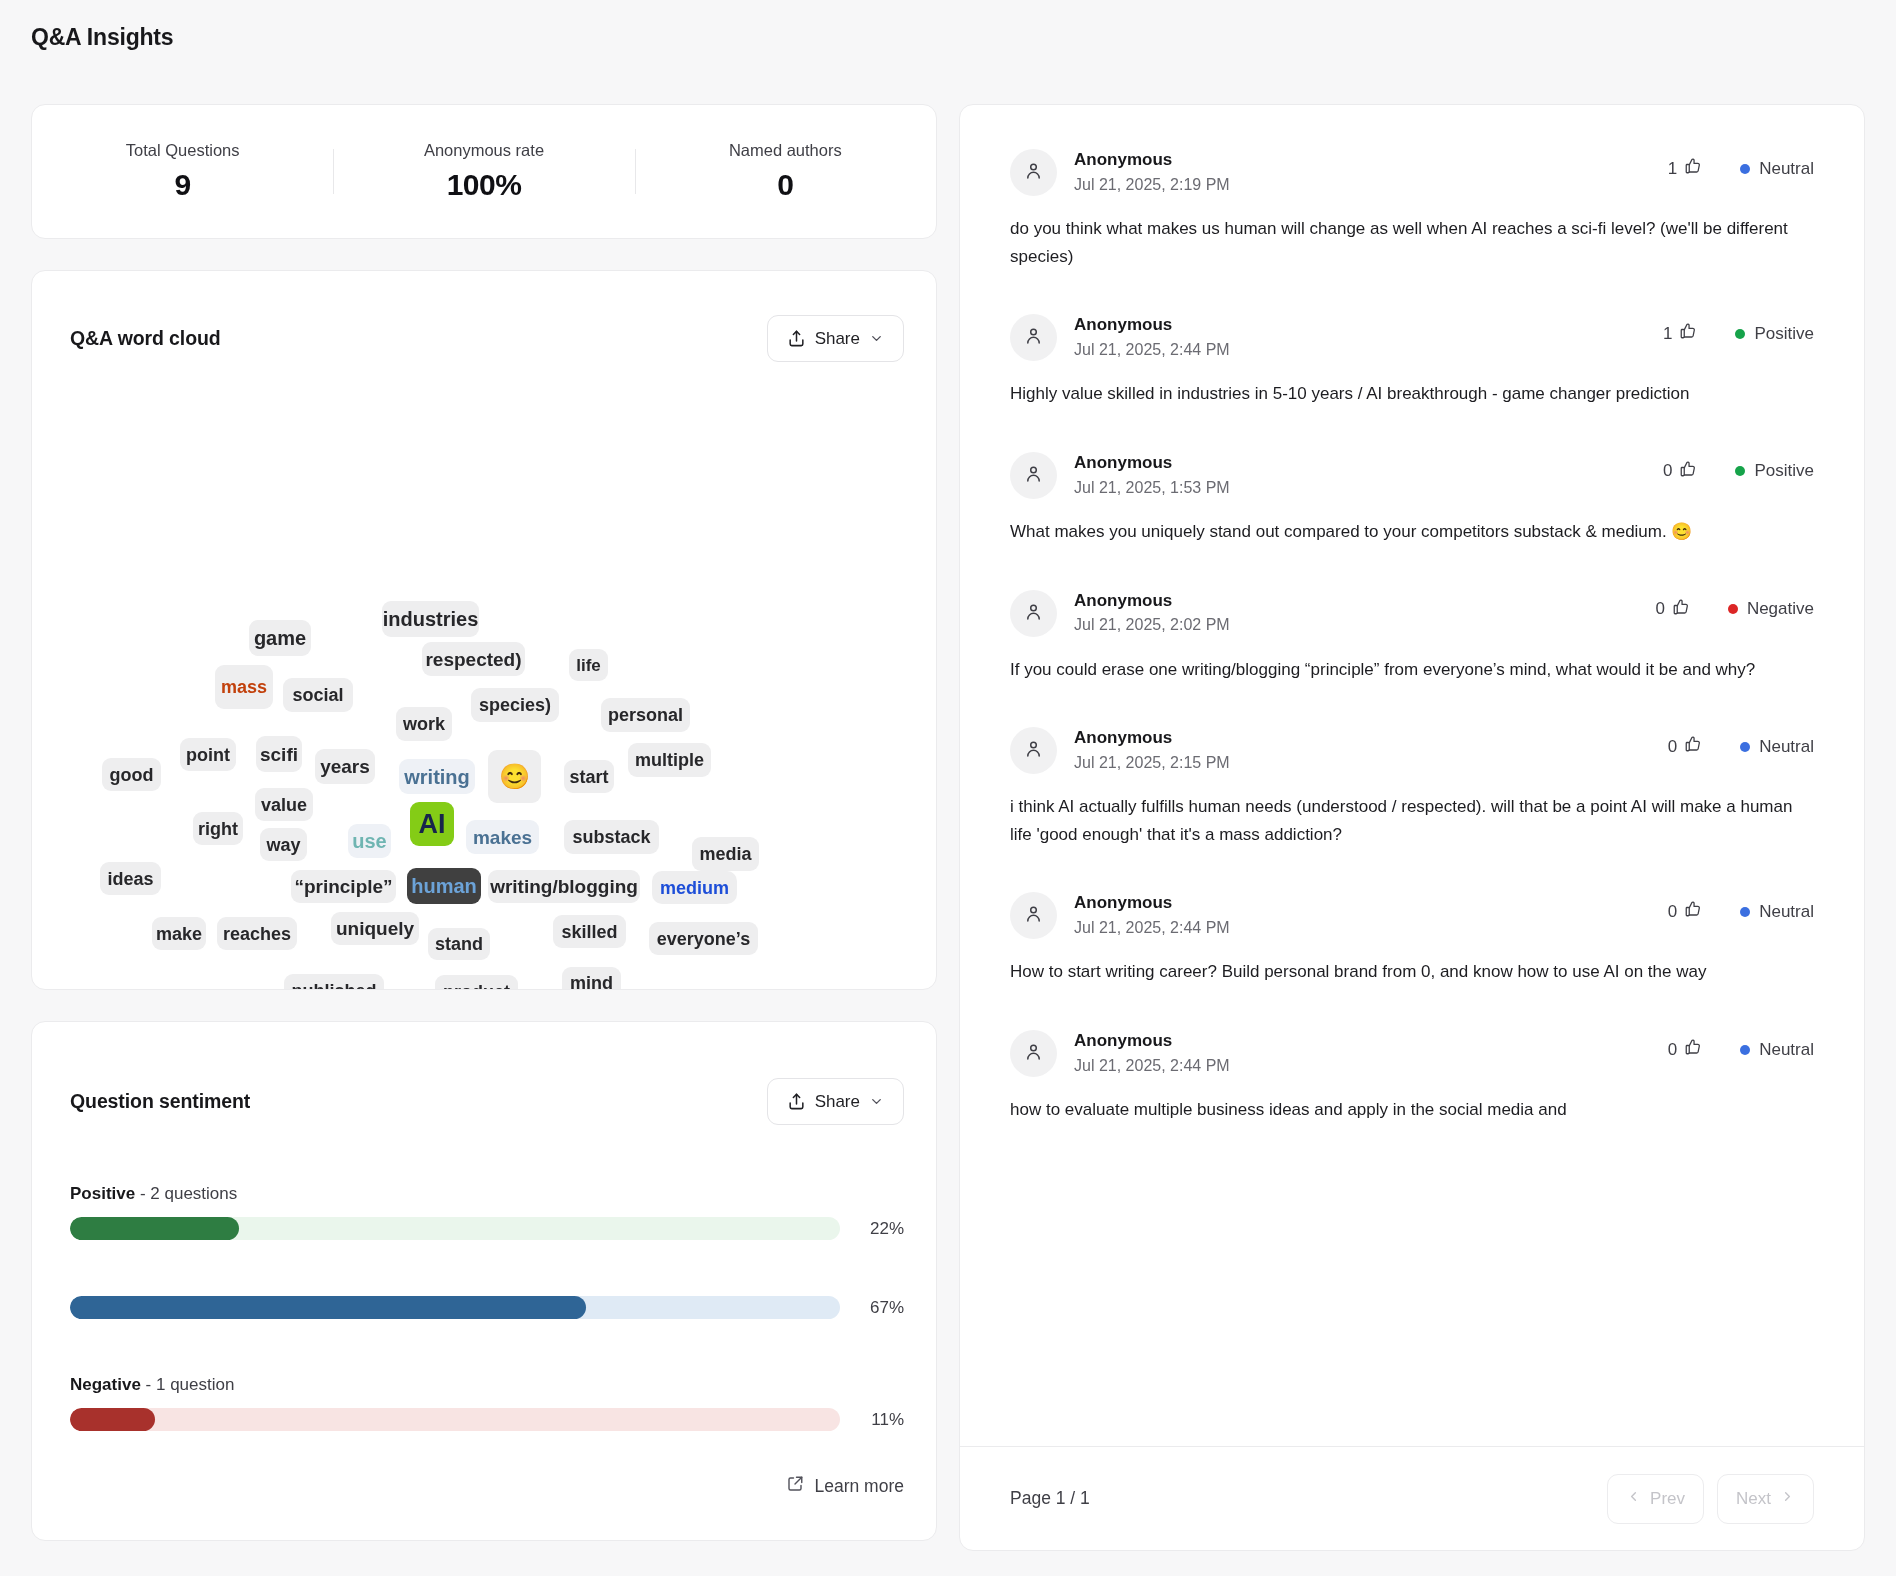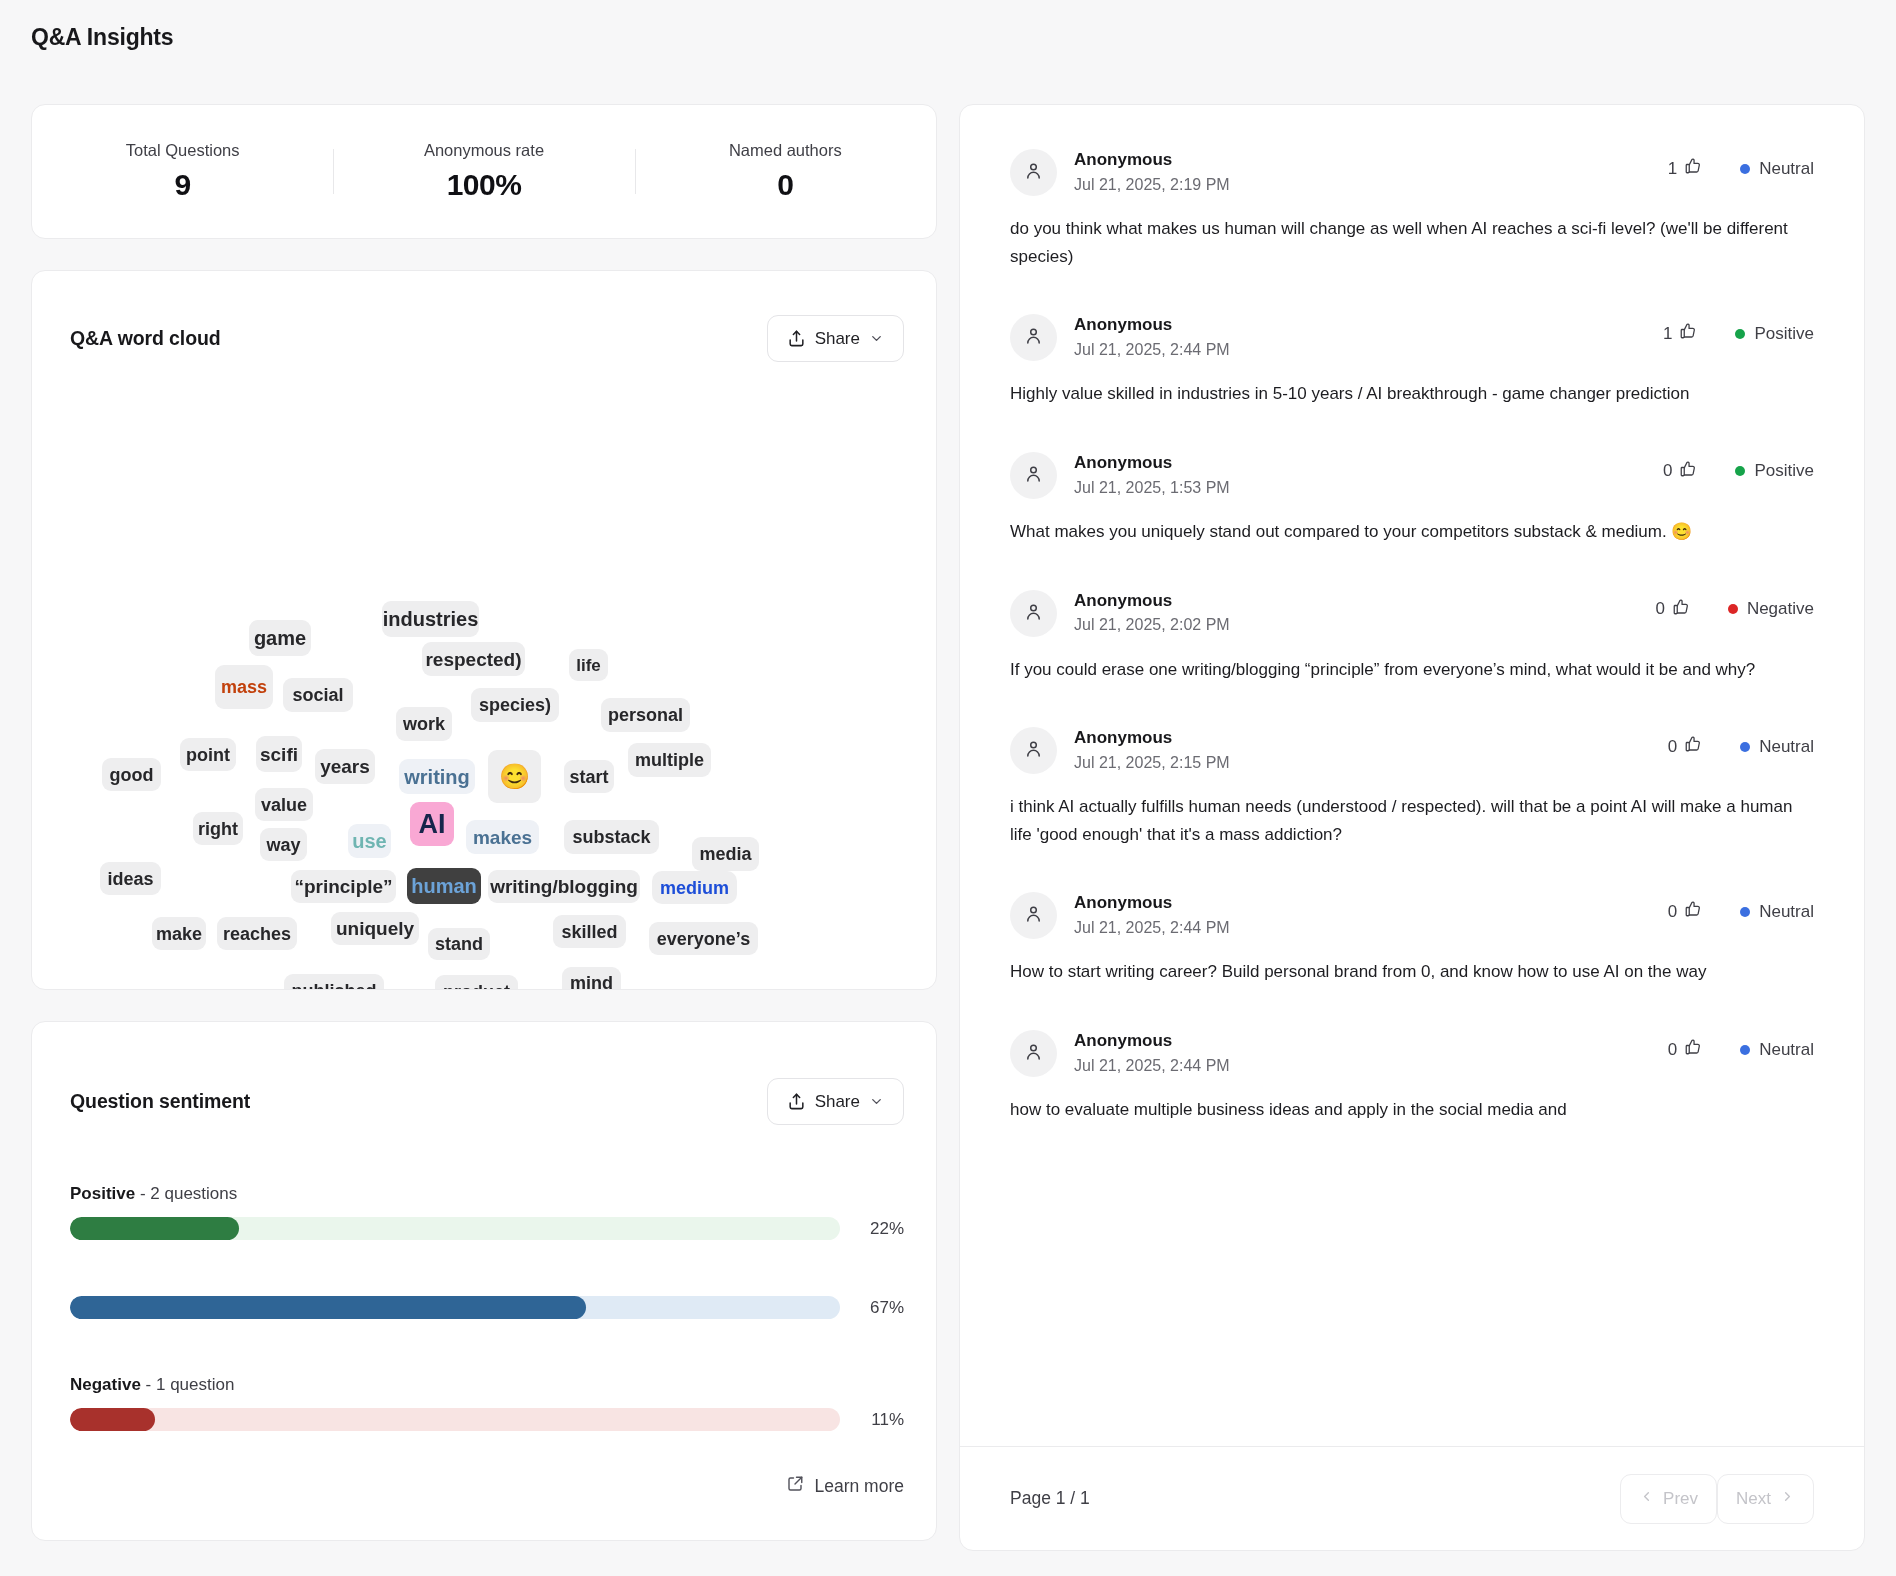--- a/index.html
+++ b/index.html
@@ -126,21 +126,21 @@
     font-size: 17px; line-height: 1.62; color: #1d1d21;
   }
 
   .pager {
     flex: 0 0 auto; height: 104px;
     border-top: 1px solid #ebebed;
     display: flex; align-items: center; justify-content: space-between;
     padding: 0 50px;
   }
   .pager-text { font-size: 17.5px; color: #3f3f46; }
-  .pager-btns { display: flex; }
+  .pager-btns { display: flex; gap: 13px; }
   .pg-btn {
     display: inline-flex; align-items: center; gap: 9px;
     height: 50px; padding: 0 18px;
     border: 1px solid #ececee; border-radius: 11px;
     background: #fff; color: #c4c4c9; font-size: 17px;
     cursor: default;
   }
 </style>
 </head>
 <body>
@@ -179,21 +179,21 @@
           <div class="w" style="left: 364px; top: 436px; width: 56px; height: 34px; font-size: 18px; color: rgb(39, 39, 42);">work</div>
           <div class="w" style="left: 148px; top: 467px; width: 56px; height: 33px; font-size: 18px; color: rgb(39, 39, 42);">point</div>
           <div class="w" style="left: 224px; top: 465px; width: 46px; height: 36px; font-size: 19px; color: rgb(39, 39, 42);">scifi</div>
           <div class="w" style="left: 283px; top: 478px; width: 60px; height: 35px; font-size: 19px; color: rgb(39, 39, 42);">years</div>
           <div class="w" style="left: 596px; top: 472px; width: 83px; height: 34px; font-size: 18px; color: rgb(39, 39, 42);">multiple</div>
           <div class="w" style="left: 70px; top: 487px; width: 59px; height: 33px; font-size: 18px; color: rgb(39, 39, 42);">good</div>
           <div class="w em" style="left: 367px; top: 488px; width: 76px; height: 35px; font-size: 20px; color: rgb(74, 113, 147); background: rgb(238, 241, 246);">writing</div>
           <div class="w" style="left: 532px; top: 489px; width: 50px; height: 33px; font-size: 18px; color: rgb(39, 39, 42);">start</div>
           <div class="w" style="left: 223px; top: 517px; width: 58px; height: 33px; font-size: 18px; color: rgb(39, 39, 42);">value</div>
           <div class="w" style="left: 660px; top: 527px; width: 67px; height: 34px; font-size: 18px; color: rgb(39, 39, 42); margin-top: 39px;">media</div>
-          <div class="w em" style="left: 378px; top: 531px; width: 44px; height: 44px; font-size: 27px; color: rgb(23, 37, 75); background: #f9a8d4;">AI</div>
+          <div class="w em" style="left: 378px; top: 531px; width: 44px; height: 44px; font-size: 27px; color: rgb(23, 37, 75); background: #84cc16;">AI</div>
           <div class="w" style="left: 161px; top: 541px; width: 50px; height: 33px; font-size: 18px; color: rgb(39, 39, 42);">right</div>
           <div class="w em" style="left: 434px; top: 549px; width: 73px; height: 34px; font-size: 19px; color: rgb(74, 113, 147); background: rgb(238, 241, 246);">makes</div>
           <div class="w" style="left: 532px; top: 549px; width: 95px; height: 34px; font-size: 18px; color: rgb(39, 39, 42);">substack</div>
           <div class="w em" style="left: 316px; top: 553px; width: 43px; height: 34px; font-size: 20px; color: rgb(111, 181, 178); background: rgb(238, 241, 246);">use</div>
           <div class="w" style="left: 228px; top: 557px; width: 47px; height: 33px; font-size: 18px; color: rgb(39, 39, 42);">way</div>
           <div class="w" style="left: 68px; top: 591px; width: 61px; height: 33px; font-size: 18px; color: rgb(39, 39, 42);">ideas</div>
           <div class="w" style="left: 456px; top: 599px; width: 152px; height: 33px; font-size: 19px; color: rgb(39, 39, 42);">writing/blogging</div>
           <div class="w" style="left: 259px; top: 599px; width: 105px; height: 33px; font-size: 19px; color: rgb(39, 39, 42);">“principle”</div>
           <div class="w em" style="left: 375px; top: 597px; width: 74px; height: 36px; font-size: 20px; color: rgb(108, 163, 216); background: #404040;">human</div>
           <div class="w" style="left: 620px; top: 600px; width: 85px; height: 33px; font-size: 18px; color: #1d4ed8; border-radius: 10px;">medium</div>

